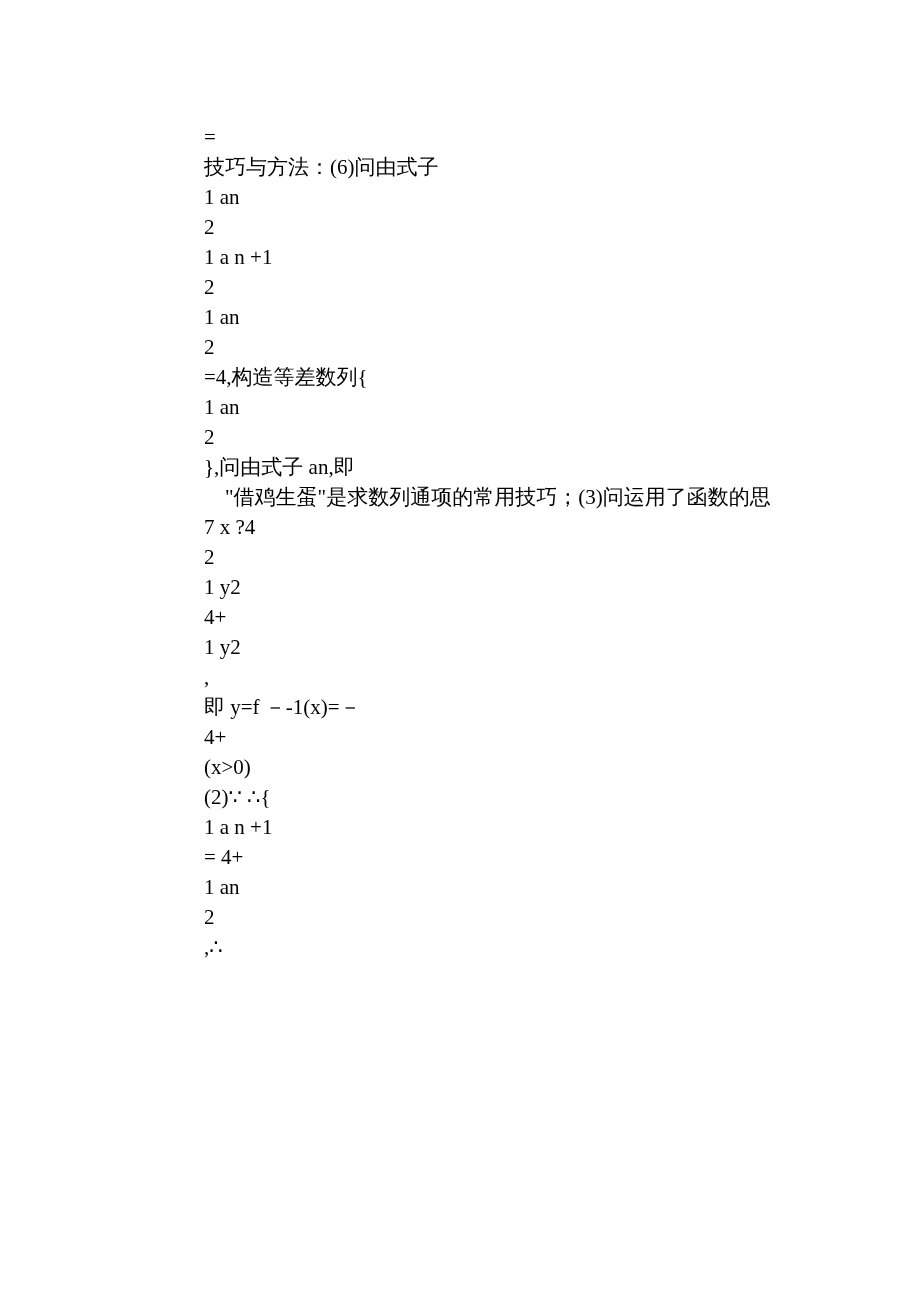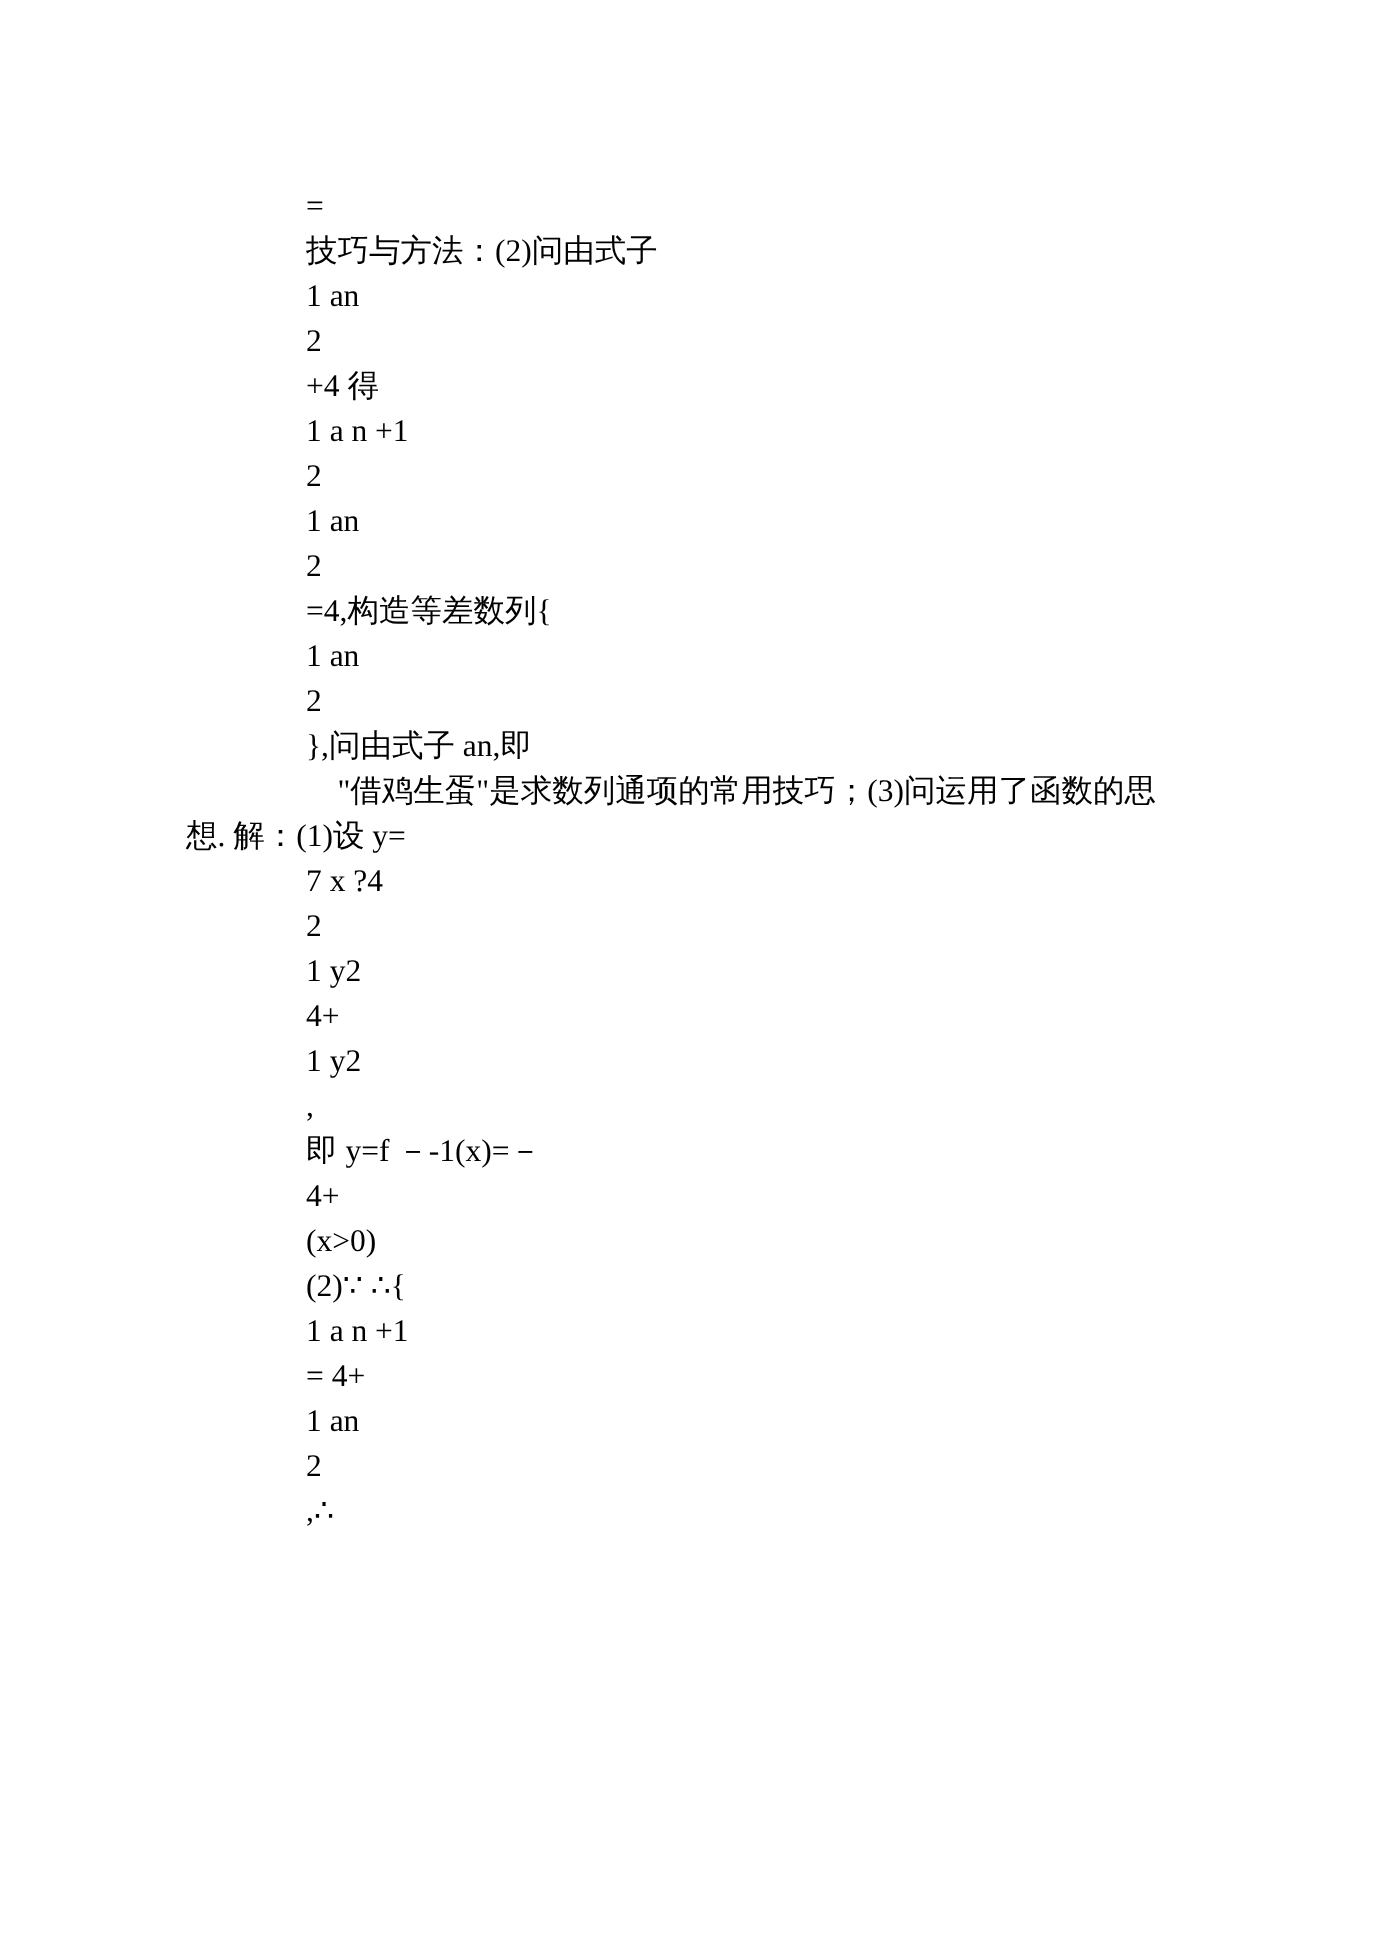--- a/index.html
+++ b/index.html
@@ -28,35 +28,33 @@
   }
   .outdent-block .first {
     text-indent: 80px;
   }
 </style>
 </head>
 <body>
 
 <div class="page">
   <div class="line">=</div>
-  <div class="line">技巧与方法：(2)问由式子</div>
+  <div class="line">技巧与方法：(6)问由式子</div>
   <div class="line">1 an</div>
   <div class="line">2</div>
-  <div class="line">+4 得</div>
   <div class="line">1 a n +1</div>
   <div class="line">2</div>
   <div class="line">1 an</div>
   <div class="line">2</div>
   <div class="line">=4,构造等差数列{</div>
   <div class="line">1 an</div>
   <div class="line">2</div>
   <div class="line">},问由式子 an,即</div>
   <div class="outdent-block">
     <div class="line first">　"借鸡生蛋"是求数列通项的常用技巧；(3)问运用了函数的思</div>
-    <div class="line">想. 解：(1)设 y=</div>
   </div>
   <div class="line">7 x ?4</div>
   <div class="line">2</div>
   <div class="line">1 y2</div>
   <div class="line">4+</div>
   <div class="line">1 y2</div>
   <div class="line">,</div>
   <div class="line">即 y=f －-1(x)=－</div>
   <div class="line">4+</div>
   <div class="line">(x&gt;0)</div>

